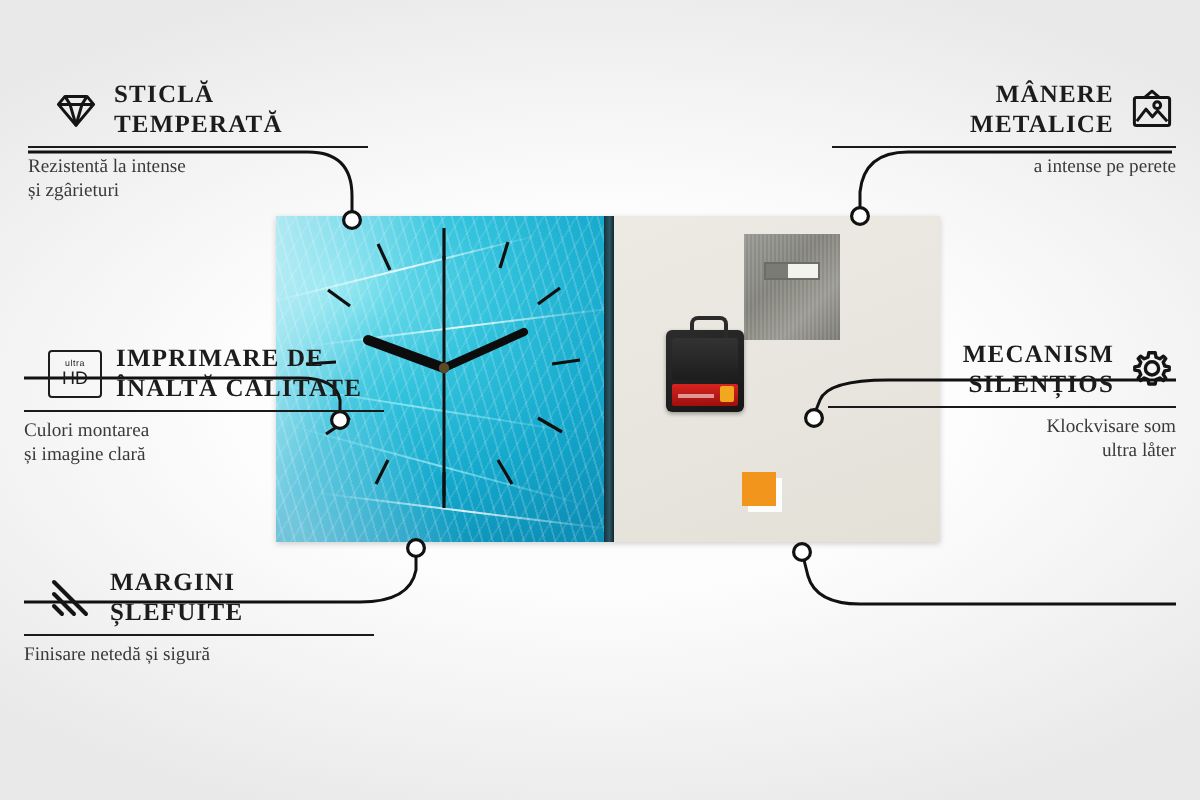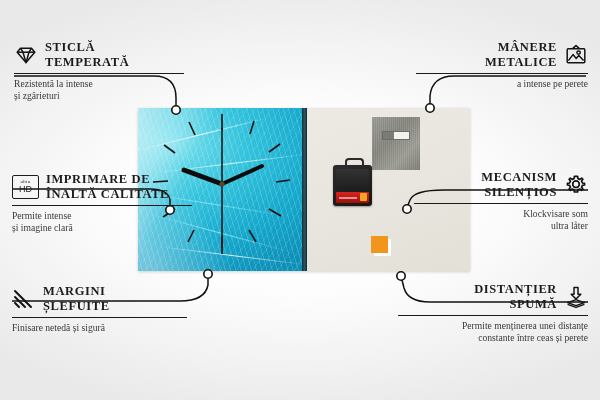--- a/index.html
+++ b/index.html
@@ -97,21 +97,21 @@
     position:absolute;left:64px;top:128px;width:17px;height:17px;
     background:#f2951d;
     box-shadow:3px 3px 0 0 rgba(255,255,255,.9);
   }
 
   
   #clockface{position:absolute;left:0;top:0;width:168px;height:163px;}
 
   
   .callout{position:absolute;width:170px;}
-  .callout .head{display:flex;align-items:center;gap:7px;}
+  .callout .head{display:flex;align-items:center;gap:7px;margin-left:12px;}
   .callout.left .head{justify-content:flex-start;}
   .callout.right .head{justify-content:flex-end;}
   .title{
     font-family:"Liberation Serif", serif;
     font-size:12.5px;font-weight:700;letter-spacing:.6px;
     color:#1c1c1c;line-height:1.18;text-transform:uppercase;
   }
   .callout.right .title{text-align:right;}
   .rule{height:1px;background:#1a1a1a;margin:3px 0 4px 0;}
   .desc{
@@ -239,21 +239,21 @@
         <span class="u">ultra</span>
         <span class="h">HD</span>
       </div>
       <div class="title">
         <div>IMPRIMARE DE</div>
         <div>ÎNALTĂ CALITATE</div>
       </div>
     </div>
     <div class="rule"></div>
     <div class="desc">
-      <div>Permite intense</div>
+      <div>Culori montarea</div>
       <div>și imagine clară</div>
     </div>
   </div>
 
   <div class="callout left" style="left:12px;top:284px;width:175px;">
     <div class="head">
       <svg class="ico" viewBox="0 0 24 24">
         <g stroke="#141414" stroke-width="2" stroke-linecap="round">
           <line x1="3" y1="4" x2="19" y2="20"></line>
           <line x1="3" y1="10" x2="13" y2="20"></line>
@@ -305,34 +305,14 @@
         </g>
       </svg>
     </div>
     <div class="rule"></div>
     <div class="desc">
       <div>Klockvisare som</div>
       <div>ultra låter</div>
     </div>
   </div>
 
-  <div class="callout right" style="left:398px;top:282px;width:190px;">
-    <div class="head">
-      <div class="title">
-        <div>DISTANȚIER</div>
-        <div>SPUMĂ</div>
-      </div>
-      <svg class="ico" viewBox="0 0 24 24">
-        <g fill="none" stroke="#141414" stroke-width="1.5" stroke-linejoin="round">
-          <path d="M10 2.6 H14 V9.2 H16.8 L12 14 L7.2 9.2 H10 Z"></path>
-          <path d="M12 14.6 L20.4 17.6 L12 20.6 L3.6 17.6 Z"></path>
-          <path d="M3.6 19.4 L12 22.4 L20.4 19.4"></path>
-        </g>
-      </svg>
-    </div>
-    <div class="rule"></div>
-    <div class="desc">
-      <div>Permite menținerea unei distanțe</div>
-      <div>constante între ceas și perete</div>
-    </div>
-  </div>
 
 </div>
 
 </body></html>

